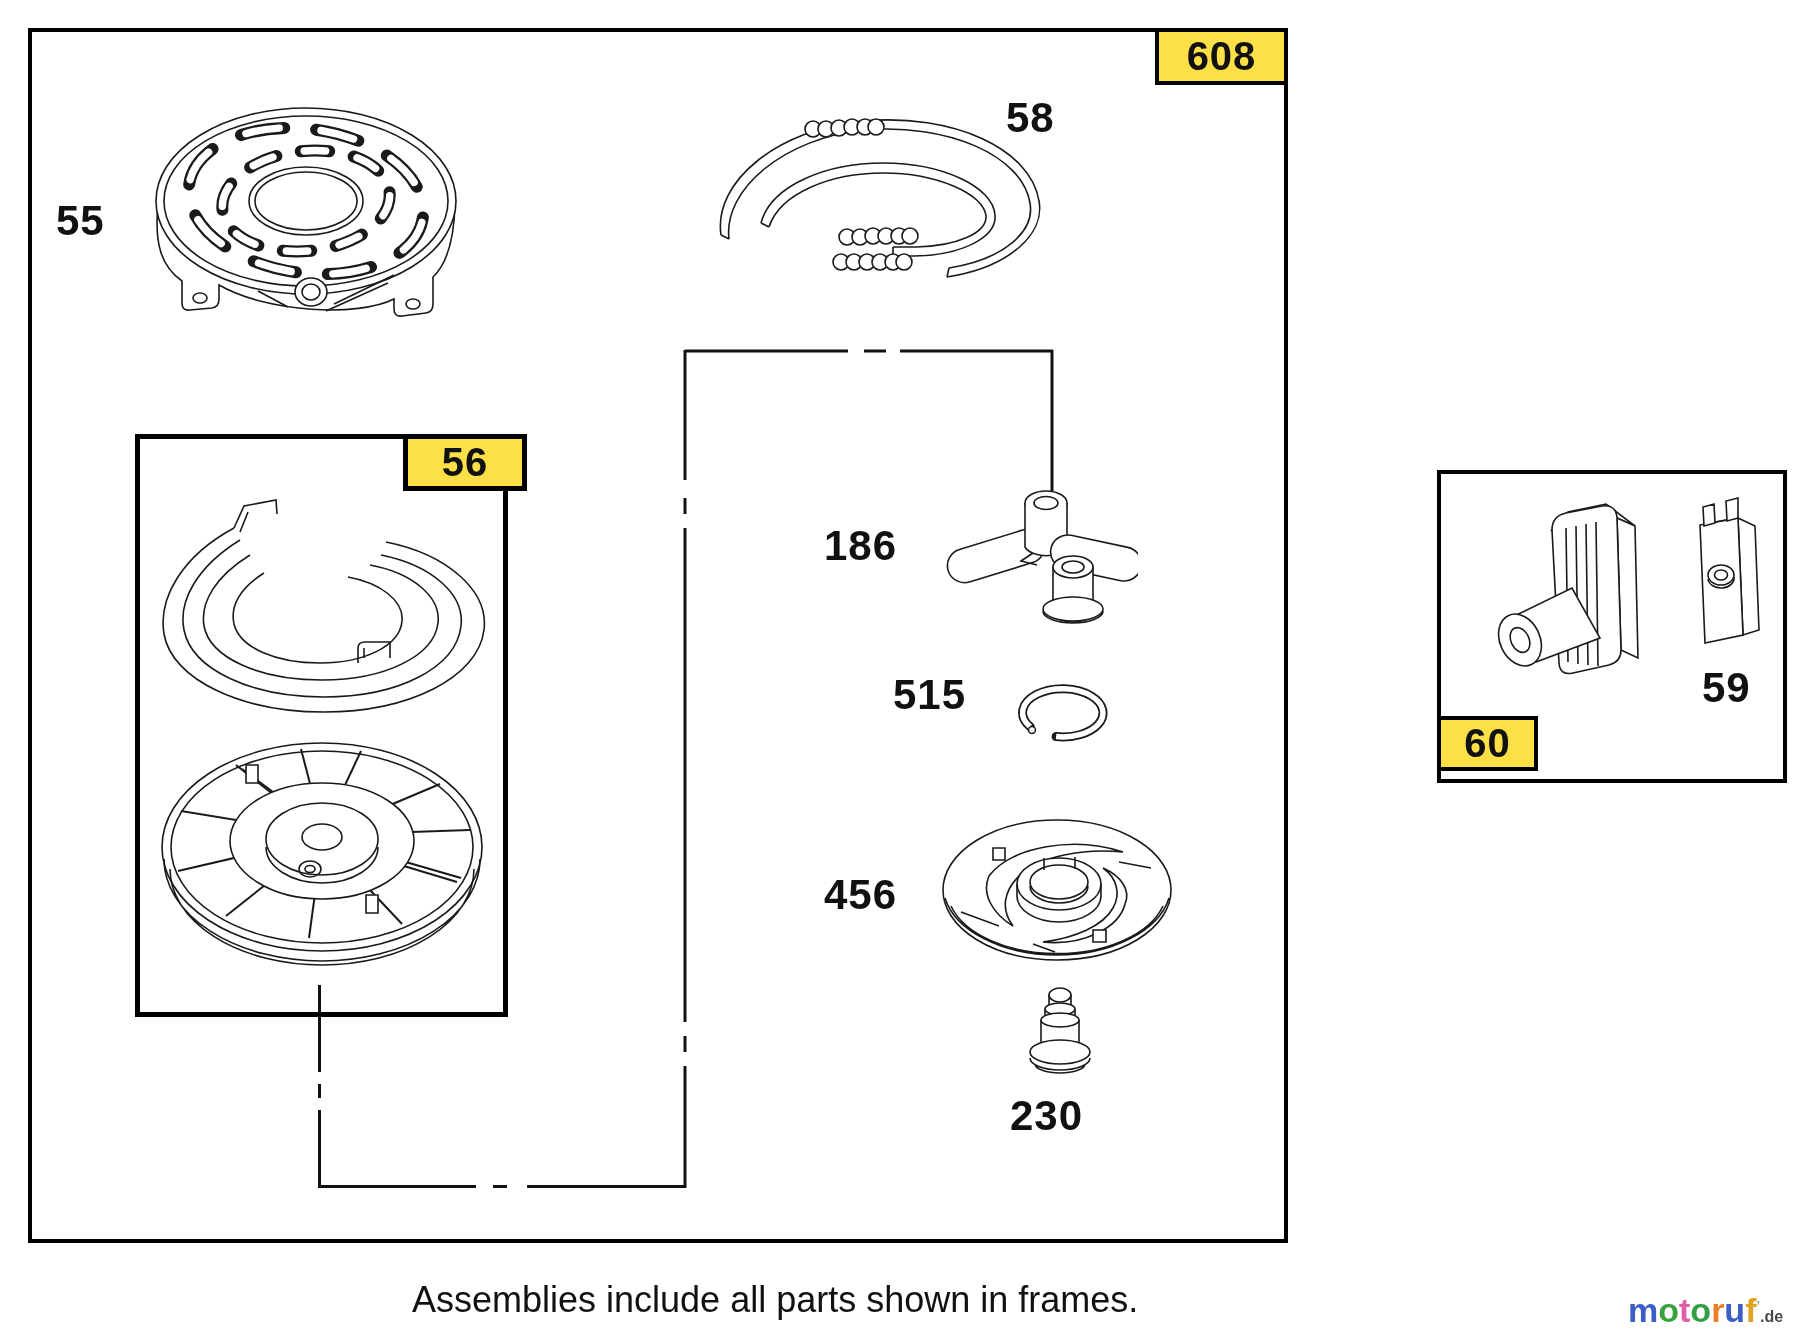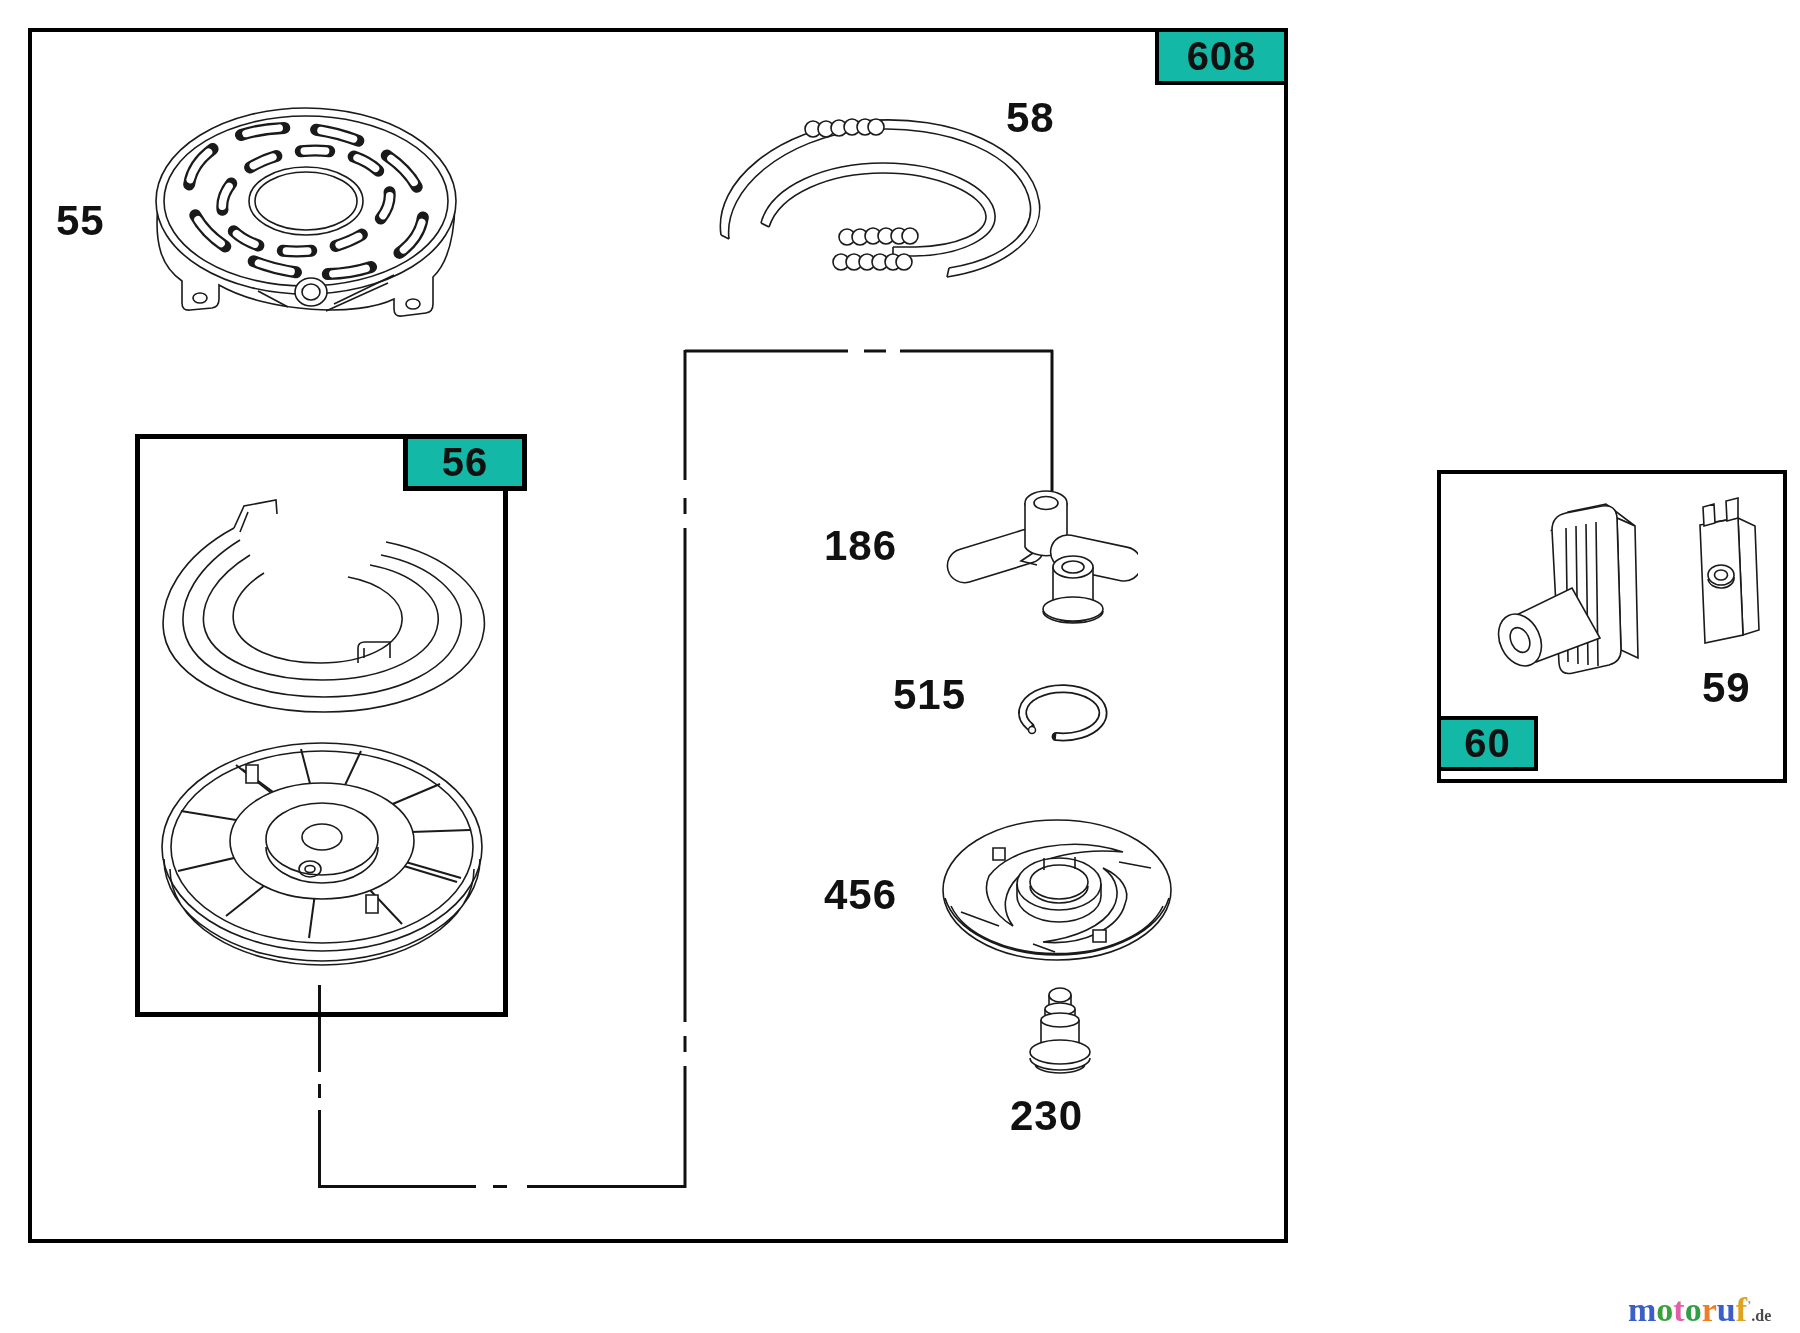--- a/index.html
+++ b/index.html
@@ -3,36 +3,36 @@
 <meta charset="utf-8">
 <style>
   html,body{margin:0;padding:0;background:#fff;}
   .canvas{
     position:relative;width:1800px;height:1333px;background:#fff;overflow:hidden;
     font-family:"Liberation Sans", sans-serif;color:#111;
   }
   .frame{position:absolute;border:4px solid #000;background:transparent;box-sizing:border-box;}
   .frame-thick{border-width:5px;}
   .tagbox{
-    position:absolute;border:4px solid #000;background:#14b8a6;box-sizing:border-box;
+    position:absolute;border:4px solid #000;background:#fde047;box-sizing:border-box;
     display:flex;align-items:center;justify-content:center;
     font-weight:bold;font-size:40px;letter-spacing:1px;
   }
   .tagbox.t56{border-width:5px;}
   .plabel{
     position:absolute;font-weight:bold;font-size:42px;line-height:1;letter-spacing:1px;
     white-space:nowrap;
     text-align:right;
   }
   .caption{
     position:absolute;left:412px;top:1282px;font-size:36px;line-height:1;color:#111;
     white-space:nowrap;
   }
   .part{position:absolute;}
-  .wm{position:absolute;left:1628px;top:1290px;font-family:Liberation Serif, serif;
+  .wm{position:absolute;left:1628px;top:1290px;font-family:Liberation Sans, sans-serif;
       font-weight:bold;font-size:34px;line-height:1.2;white-space:nowrap;cursor:pointer;}
   .wm .wm-suffix{font-size:16px;font-weight:bold;}
   .wm .wm-mark{font-size:13px;vertical-align:super;}
   svg{display:block;}
   svg *{vector-effect:non-scaling-stroke;}
 </style>
 </head>
 <body>
 
 <div class="canvas">
@@ -263,18 +263,19 @@
   </svg>
 
   <div class="plabel" style="left:56px;top:200px;">55</div>
   <div class="plabel" style="left:1006px;top:97px;">58</div>
   <div class="plabel" style="left:824px;top:525px;">186</div>
   <div class="plabel" style="left:893px;top:674px;">515</div>
   <div class="plabel" style="left:824px;top:874px;">456</div>
   <div class="plabel" style="left:1010px;top:1095px;">230</div>
   <div class="plabel" style="left:1702px;top:667px;">59</div>
 
+  <div class="caption">Assemblies include all parts shown in frames.</div>
 
   <div class="wm">
     <span style="color: rgb(59, 94, 199);">m</span><span style="color: rgb(58, 161, 60);">o</span><span style="color: rgb(224, 95, 168);">t</span><span style="color: rgb(47, 158, 68);">o</span><span style="color: rgb(239, 125, 37);">r</span><span style="color: rgb(59, 94, 199);">u</span><span style="color: rgb(223, 163, 33);">f</span><span class="wm-mark" style="color: rgb(154, 154, 154);">’</span><span class="wm-suffix" style="color: rgb(74, 74, 74);">.de</span>
   </div>
 
 </div>
 
 </body></html>

